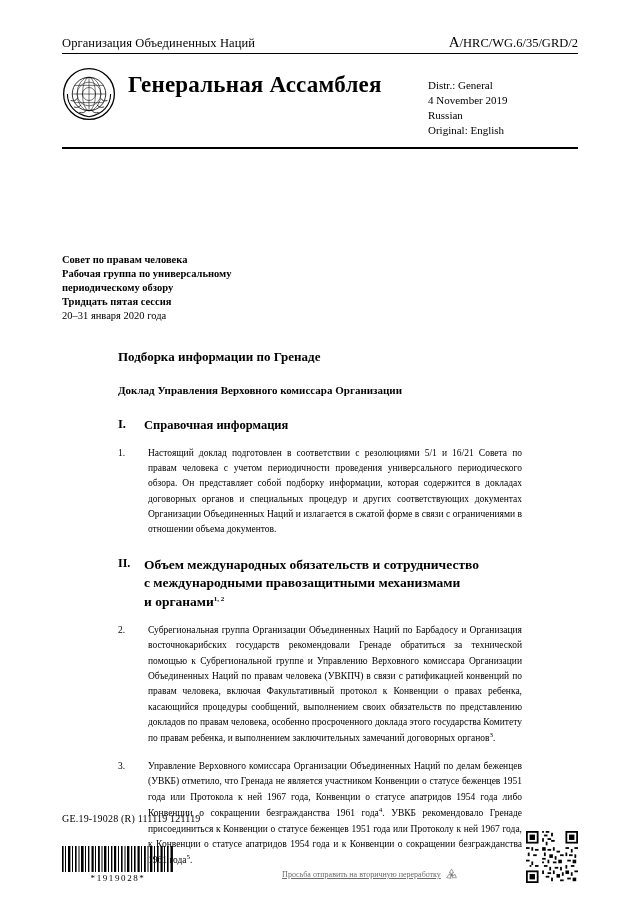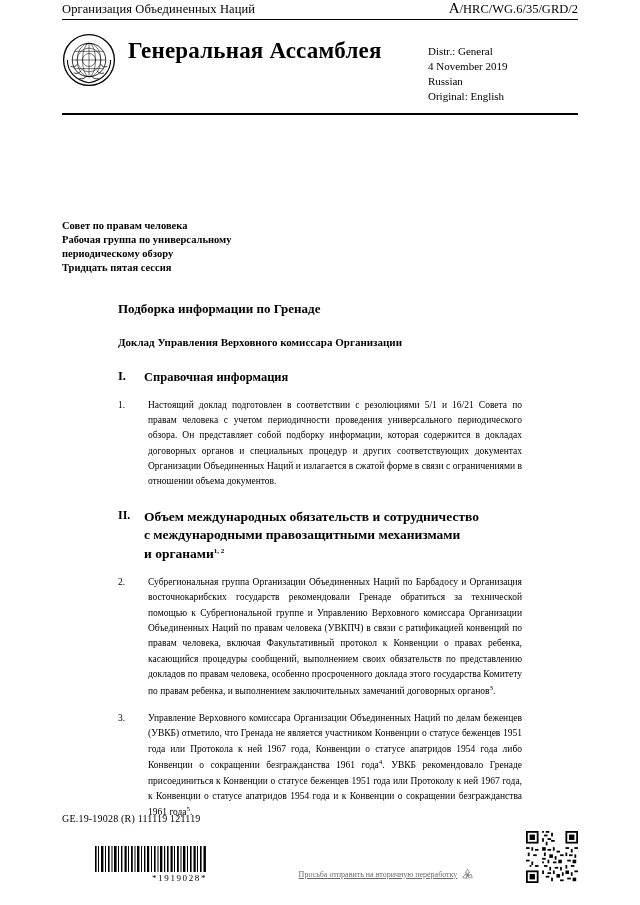--- a/index.html
+++ b/index.html
@@ -19,20 +19,21 @@
     position: relative;
     width: 640px;
     height: 905px;
     box-sizing: border-box;
     padding: 0 62px;
   }
 
   
   .masthead {
     position: relative;
+    padding-top: 34px;
   }
   .mast-top {
     display: flex;
     align-items: flex-end;
     justify-content: space-between;
     padding-bottom: 2px;
   }
   .org-name {
     font-size: 12.5px;
     letter-spacing: 0.1px;
@@ -152,22 +153,21 @@
     letter-spacing: 0.2px;
   }
   .footer-row {
     display: flex;
     align-items: flex-end;
     justify-content: space-between;
   }
   .barcode-wrap {
     display: flex;
     flex-direction: column;
-    align-items: flex-end;
-    margin-left: 33px;
+    align-items: center;
   }
   .barcode {
     height: 26px;
     width: 112px;
     display: block;
   }
   .barcode-num {
     font-size: 9px;
     letter-spacing: 1.6px;
     margin-top: 1px;
@@ -237,20 +237,21 @@
     <div class="mast-rule-thick"></div>
   </div>
 
   <div class="spacer-top"></div>
 
   <div class="committee">
     <div class="b">Совет по правам человека</div>
     <div class="b">Рабочая группа по универсальному</div>
     <div class="b">периодическому обзору</div>
     <div class="b">Тридцать пятая сессия</div>
+    <div class="d">20–31 января 2020 года</div>
   </div>
 
   <div class="doc-title">Подборка информации по Гренаде</div>
   <div class="doc-sub">
     <div>Доклад Управления Верховного комиссара Организации</div>
   </div>
 
   <div class="section">
     <div class="num">I.</div>
     <div class="head">Справочная информация</div>

